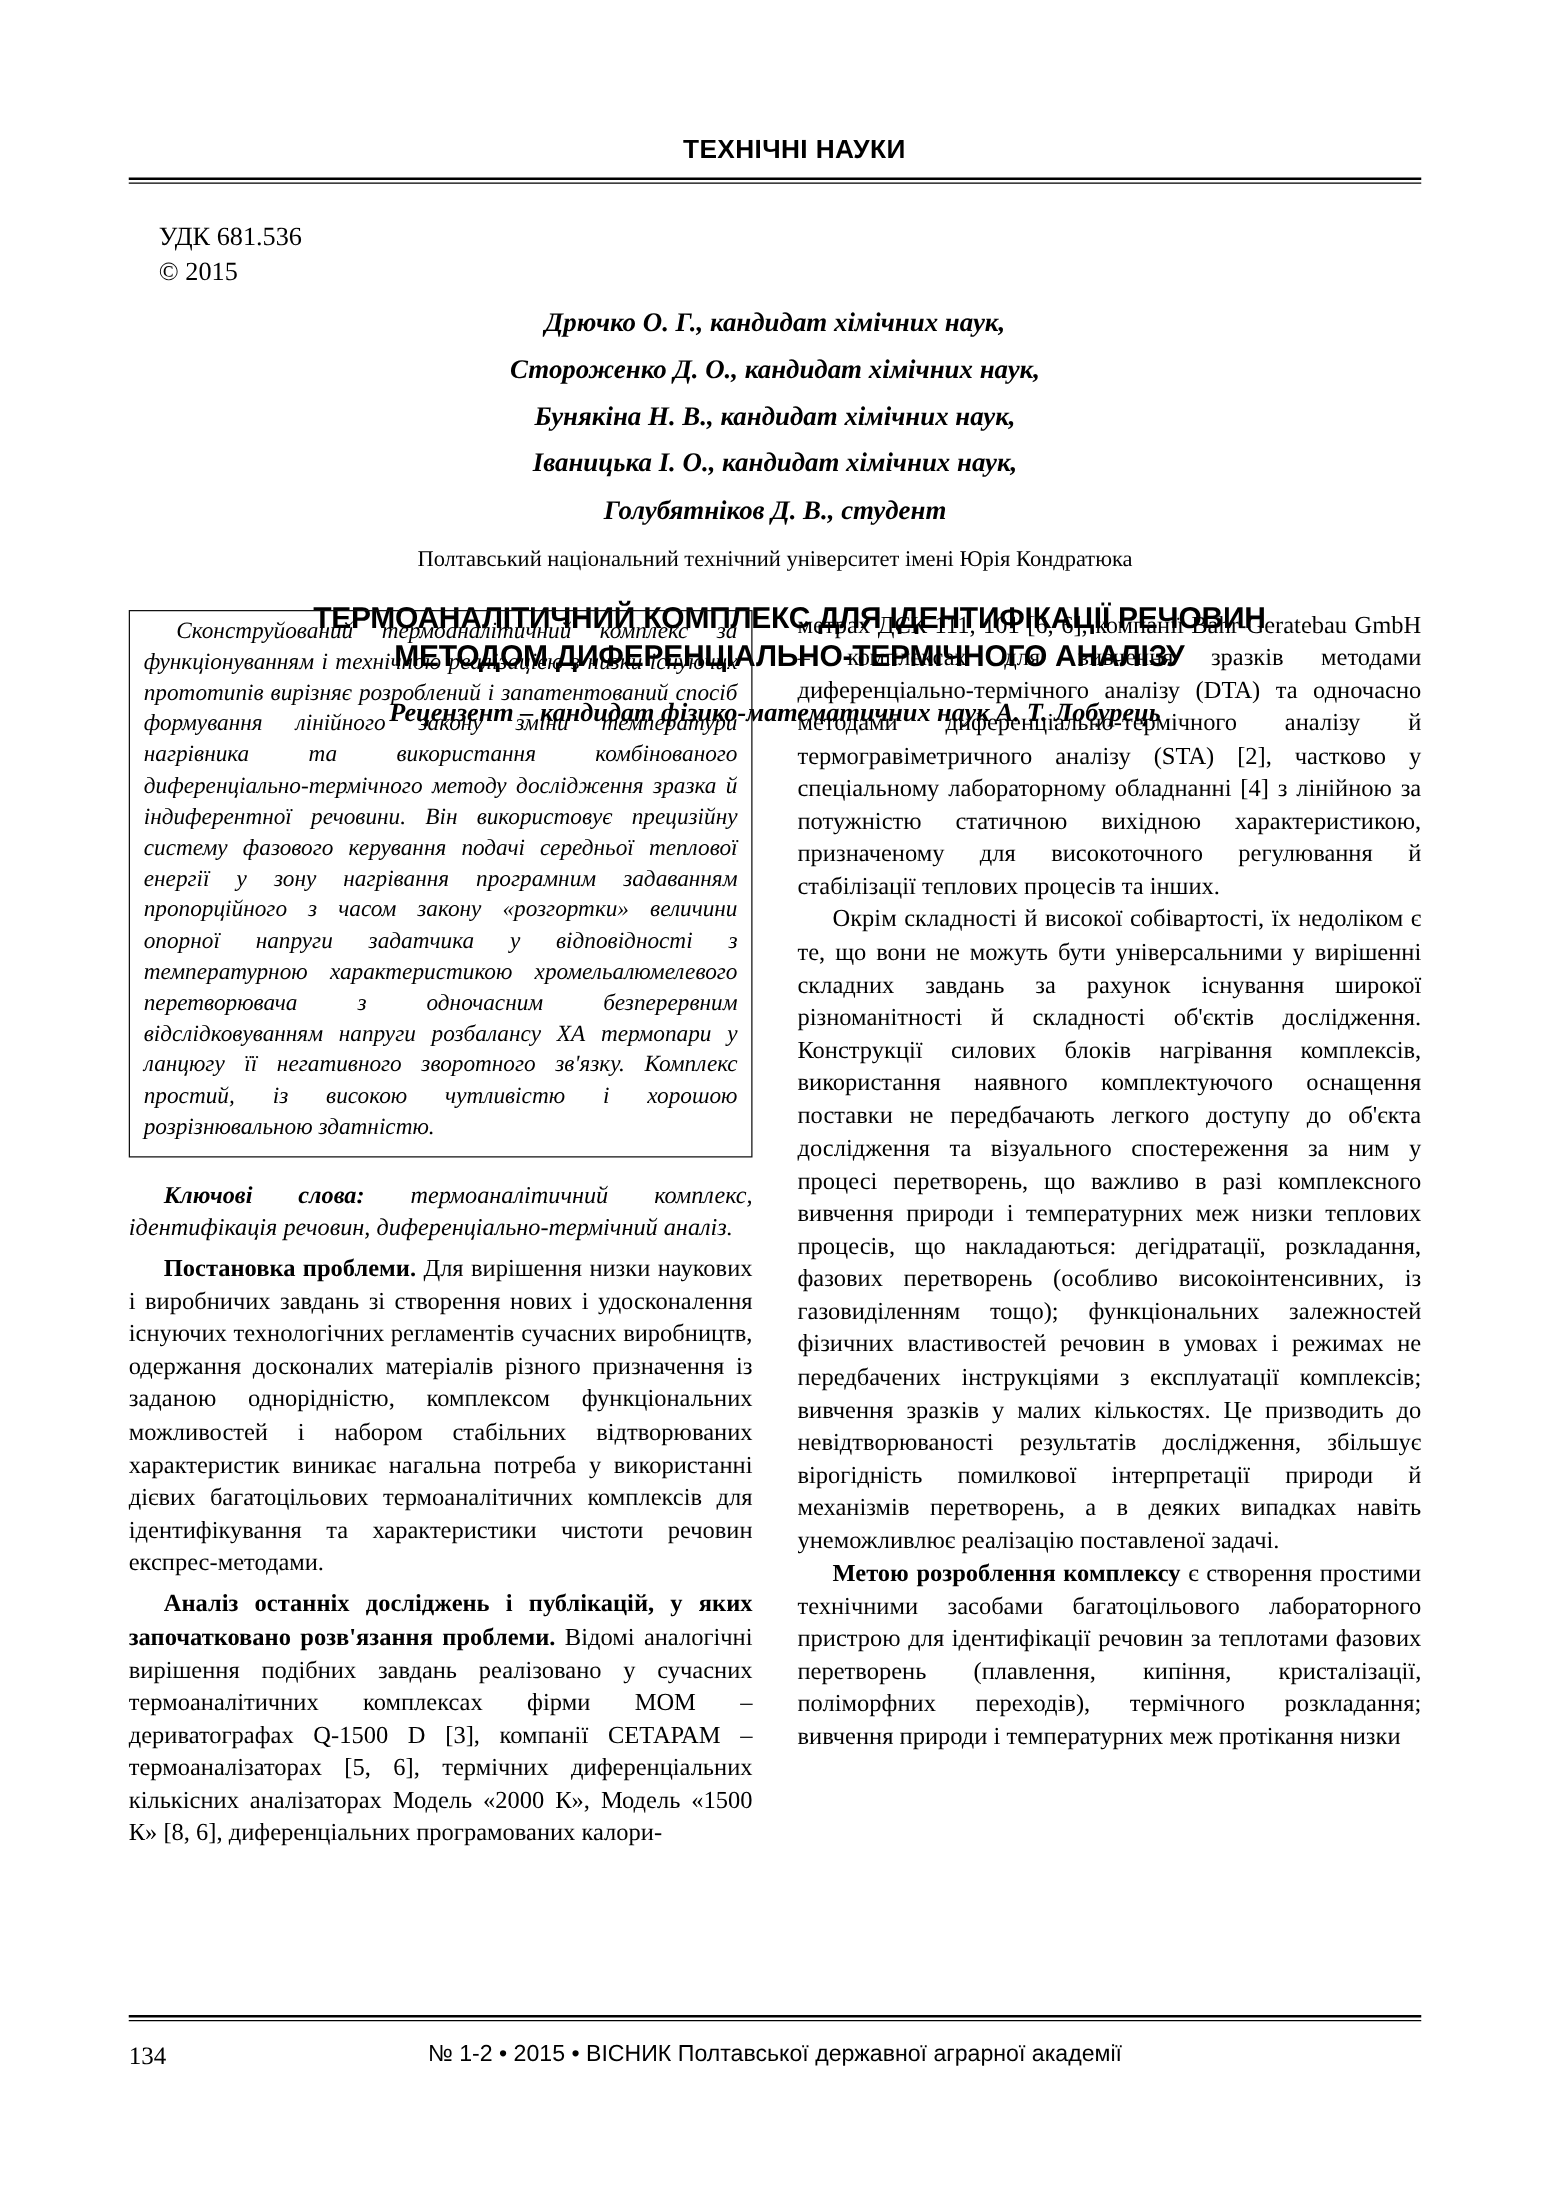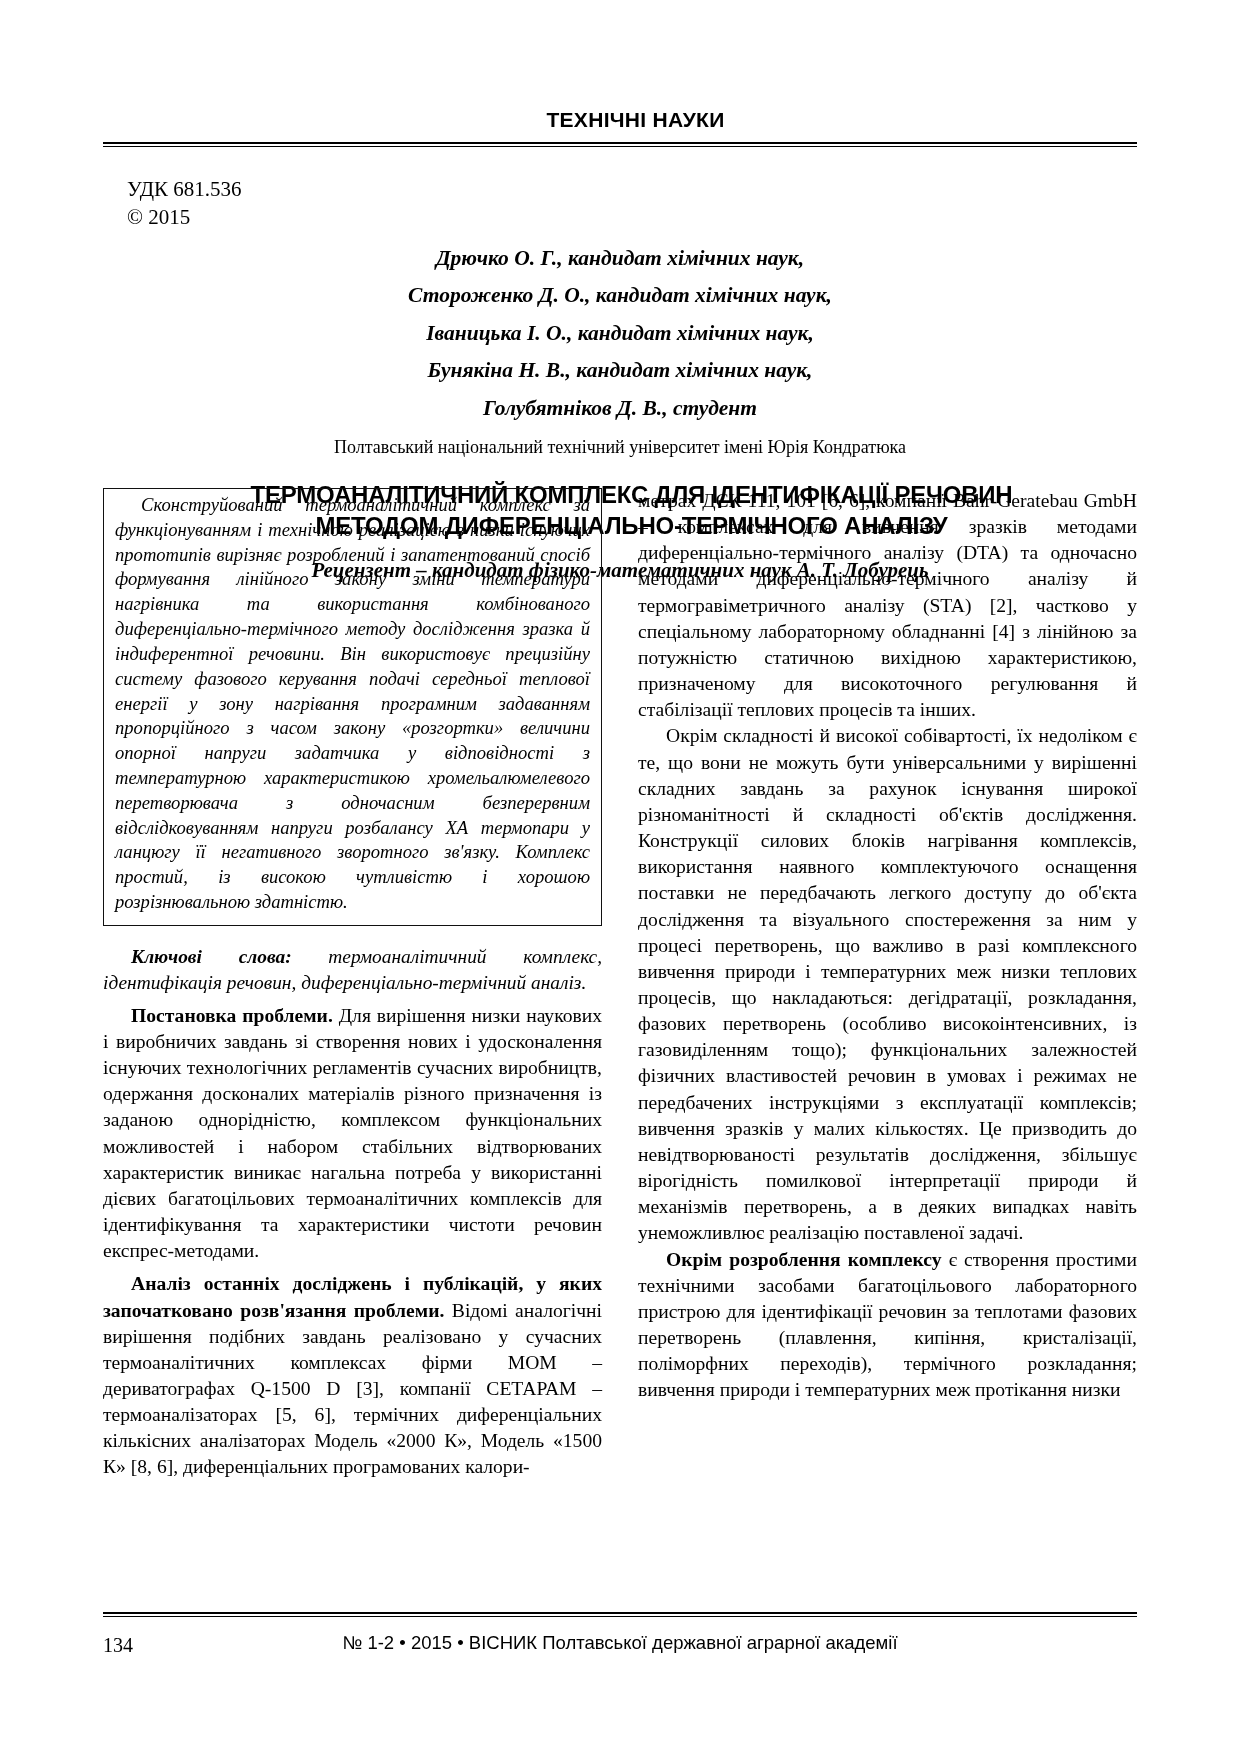--- a/index.html
+++ b/index.html
@@ -173,22 +173,22 @@
   <div class="rule-double"></div>
 
   <div class="udc">
     <div>УДК 681.536</div>
     <div>© 2015</div>
   </div>
 
   <div class="authors">
     <div class="author-line">Дрючко О. Г., кандидат хімічних наук,</div>
     <div class="author-line">Стороженко Д. О., кандидат хімічних наук,</div>
+    <div class="author-line">Бунякіна Н. В., кандидат хімічних наук,</div>
     <div class="author-line">Іваницька І. О., кандидат хімічних наук,</div>
-    <div class="author-line">Бунякіна Н. В., кандидат хімічних наук,</div>
     <div class="author-line">Голубятніков Д. В., студент</div>
   </div>
 
   <div class="affiliation">Полтавський національний технічний університет імені Юрія Кондратюка</div>
 
   <div class="title">
     <div>ТЕРМОАНАЛІТИЧНИЙ КОМПЛЕКС ДЛЯ ІДЕНТИФІКАЦІЇ РЕЧОВИН</div>
     <div>МЕТОДОМ ДИФЕРЕНЦІАЛЬНО-ТЕРМІЧНОГО АНАЛІЗУ</div>
   </div>
 
@@ -206,21 +206,21 @@
       <p class="body spaced"><span class="lead">Постановка проблеми.</span><span> Для вирішення низки наукових і виробничих завдань зі створення нових і удосконалення існуючих технологічних регламентів сучасних виробництв, одержання досконалих матеріалів різного призначення із заданою однорідністю, комплексом функціональних можливостей і набором стабільних відтворюваних характеристик виникає нагальна потреба у використанні дієвих багатоцільових термоаналітичних комплексів для ідентифікування та характеристики чистоти речовин експрес-методами.</span></p>
 
       <p class="body spaced"><span class="lead">Аналіз останніх досліджень і публікацій, у яких започатковано розв'язання проблеми.</span><span> Відомі аналогічні вирішення подібних завдань реалізовано у сучасних термоаналітичних комплексах фірми МОМ – дериватографах Q-1500 D [3], компанії СЕТАРАМ – термоаналізаторах [5, 6], термічних диференціальних кількісних аналізаторах Модель «2000 К», Модель «1500 К» [8, 6], диференціальних програмованих калори-</span></p>
     </div>
 
     <div class="col">
       <p class="body" style="text-indent:0"><span>метрах ДСК 111, 101 [6, 6], компанії Bahr-Geratebau GmbH – комплексах для вивчення зразків методами диференціально-термічного аналізу (DTA) та одночасно методами диференціально-термічного аналізу й термогравіметричного аналізу (STA) [2], частково у спеціальному лабораторному обладнанні [4] з лінійною за потужністю статичною вихідною характеристикою, призначеному для високоточного регулювання й стабілізації теплових процесів та інших.</span></p>
 
       <p class="body"><span>Окрім складності й високої собівартості, їх недоліком є те, що вони не можуть бути універсальними у вирішенні складних завдань за рахунок існування широкої різноманітності й складності об'єктів дослідження. Конструкції силових блоків нагрівання комплексів, використання наявного комплектуючого оснащення поставки не передбачають легкого доступу до об'єкта дослідження та візуального спостереження за ним у процесі перетворень, що важливо в разі комплексного вивчення природи і температурних меж низки теплових процесів, що накладаються: дегідратації, розкладання, фазових перетворень (особливо високоінтенсивних, із газовиділенням тощо); функціональних залежностей фізичних властивостей речовин в умовах і режимах не передбачених інструкціями з експлуатації комплексів; вивчення зразків у малих кількостях. Це призводить до невідтворюваності результатів дослідження, збільшує вірогідність помилкової інтерпретації природи й механізмів перетворень, а в деяких випадках навіть унеможливлює реалізацію поставленої задачі.</span></p>
 
-      <p class="body"><span class="lead">Окрім розроблення комплексу</span><span> є створення простими технічними засобами багатоцільового лабораторного пристрою для ідентифікації речовин за теплотами фазових перетворень (плавлення, кипіння, кристалізації, поліморфних переходів), термічного розкладання; вивчення природи і температурних меж протікання низки</span></p>
+      <p class="body"><span class="lead">Метою розроблення комплексу</span><span> є створення простими технічними засобами багатоцільового лабораторного пристрою для ідентифікації речовин за теплотами фазових перетворень (плавлення, кипіння, кристалізації, поліморфних переходів), термічного розкладання; вивчення природи і температурних меж протікання низки</span></p>
     </div>
 
   </div>
 
   <div class="footer-rule"></div>
   <div class="footer">
     <span class="folio">134</span>
     <div class="footer-center">№ 1-2 • 2015 • ВІСНИК Полтавської державної аграрної академії</div>
   </div>
 

